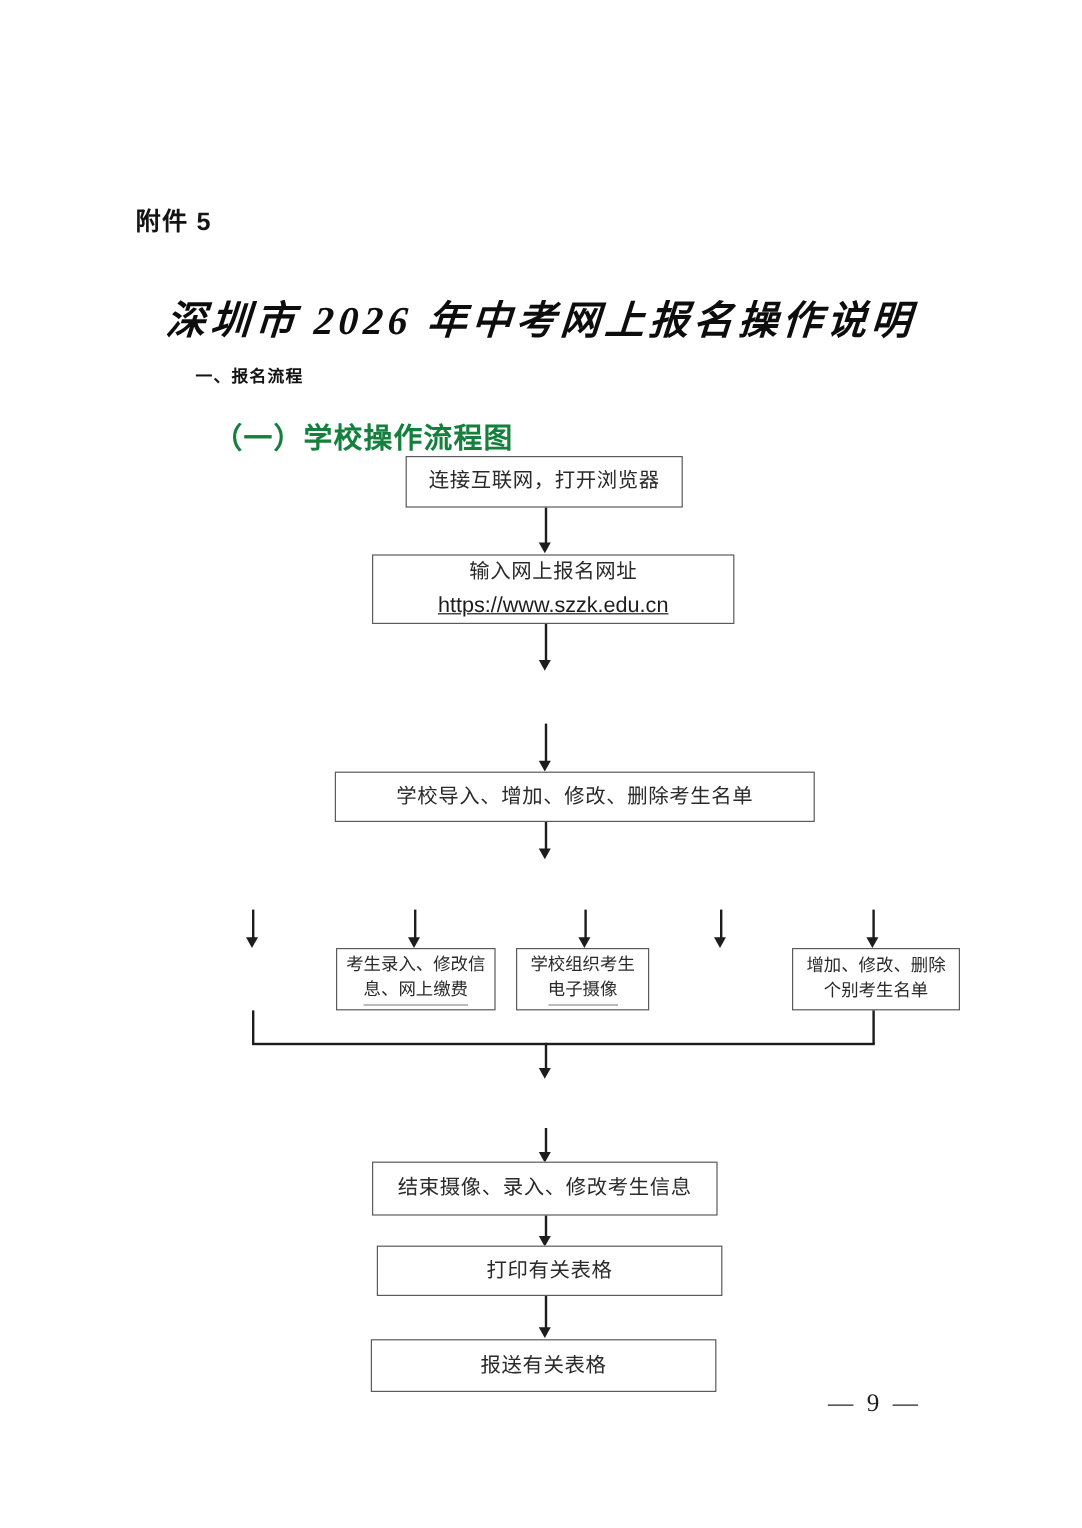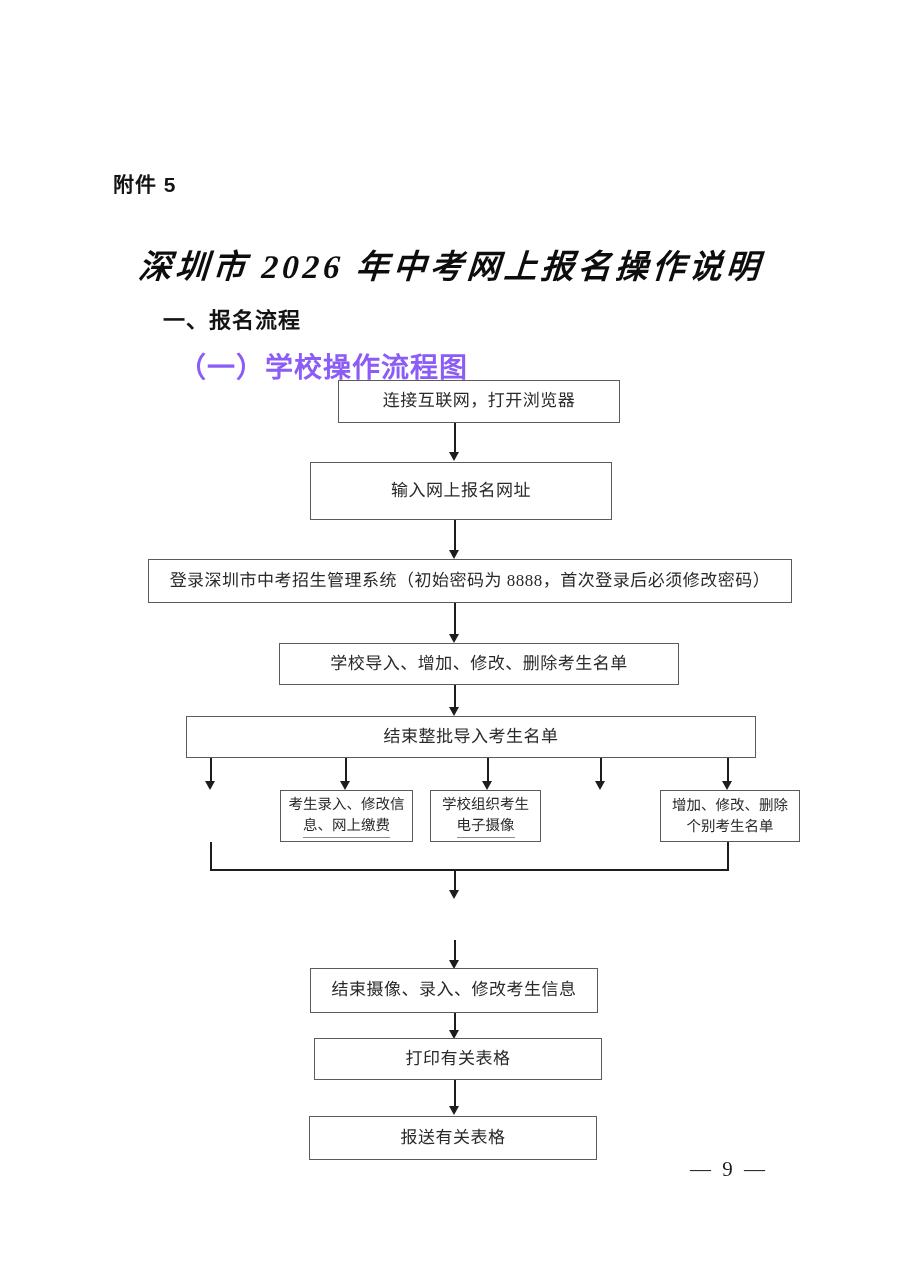--- a/index.html
+++ b/index.html
@@ -43,33 +43,33 @@
     letter-spacing: 4px;
     color: #0d0d0d;
     transform: skewX(-4deg);
   }
   .heading-1 {
     position: absolute;
     left: 163px;
     top: 302px;
     font-family: "Liberation Sans", "DejaVu Sans", sans-serif;
     font-weight: bold;
-    font-size: 22px;
+    font-size: 14px;
     letter-spacing: 1px;
     color: #141414;
   }
   .heading-2 {
     position: absolute;
     left: 178px;
     top: 345px;
     font-family: "Liberation Serif", "DejaVu Serif", serif;
     font-weight: bold;
-    font-size: 28px;
+    font-size: 24px;
     letter-spacing: 1px;
-    color: #8b5cf6;
+    color: #15803d;
   }
 
   
   .flow-box {
     position: absolute;
     box-sizing: border-box;
     border: 1.6px solid #5b5b5b;
     background: #ffffff;
     display: flex;
     align-items: center;
@@ -144,53 +144,48 @@
 <div id="page">
 
   <div class="attachment-label">附件 5</div>
 
   <div class="doc-title">深圳市 2026 年中考网上报名操作说明</div>
 
   <div class="heading-1">一、报名流程</div>
 
   <div class="heading-2">（一）学校操作流程图</div>
 
-  <div class="flow-box" style="left:338px; top:380px; width:282px; height:43px;">
+  <div class="flow-box" style="left:338px; top:380px; width:231px; height:43px;">
     <span class="inner">连接互联网，打开浏览器</span>
   </div>
 
   <div class="vline" style="left:454px; top:423px; height:30px;"></div>
   <div class="arrow-head" style="left:449px; top:452px;"></div>
 
   <div class="flow-box" style="left:310px; top:462px; width:302px; height:58px;">
     <div class="inner">
       <span class="title-line-1">输入网上报名网址</span>
+      <span class="url-line">https://www.szzk.edu.cn</span>
     </div>
   </div>
 
   <div class="vline" style="left:454px; top:520px; height:31px;"></div>
   <div class="arrow-head" style="left:449px; top:550px;"></div>
 
-  <div class="flow-box" style="left:148px; top:559px; width:644px; height:44px;">
-    <span class="inner">登录深圳市中考招生管理系统（初始密码为 8888，首次登录后必须修改密码）</span>
-  </div>
 
   <div class="vline" style="left:454px; top:603px; height:32px;"></div>
   <div class="arrow-head" style="left:449px; top:634px;"></div>
 
   <div class="flow-box" style="left:279px; top:643px; width:400px; height:42px;">
     <span class="inner">学校导入、增加、修改、删除考生名单</span>
   </div>
 
   <div class="vline" style="left:454px; top:685px; height:23px;"></div>
   <div class="arrow-head" style="left:449px; top:707px;"></div>
 
-  <div class="flow-box" style="left:186px; top:716px; width:570px; height:42px;">
-    <span class="inner">结束整批导入考生名单</span>
-  </div>
 
   <div class="vline" style="left:210px; top:758px; height:24px;"></div>
   <div class="arrow-head" style="left:205px; top:781px;"></div>
 
   <div class="vline" style="left:345px; top:758px; height:24px;"></div>
   <div class="arrow-head" style="left:340px; top:781px;"></div>
 
   <div class="vline" style="left:487px; top:758px; height:24px;"></div>
   <div class="arrow-head" style="left:482px; top:781px;"></div>
 

